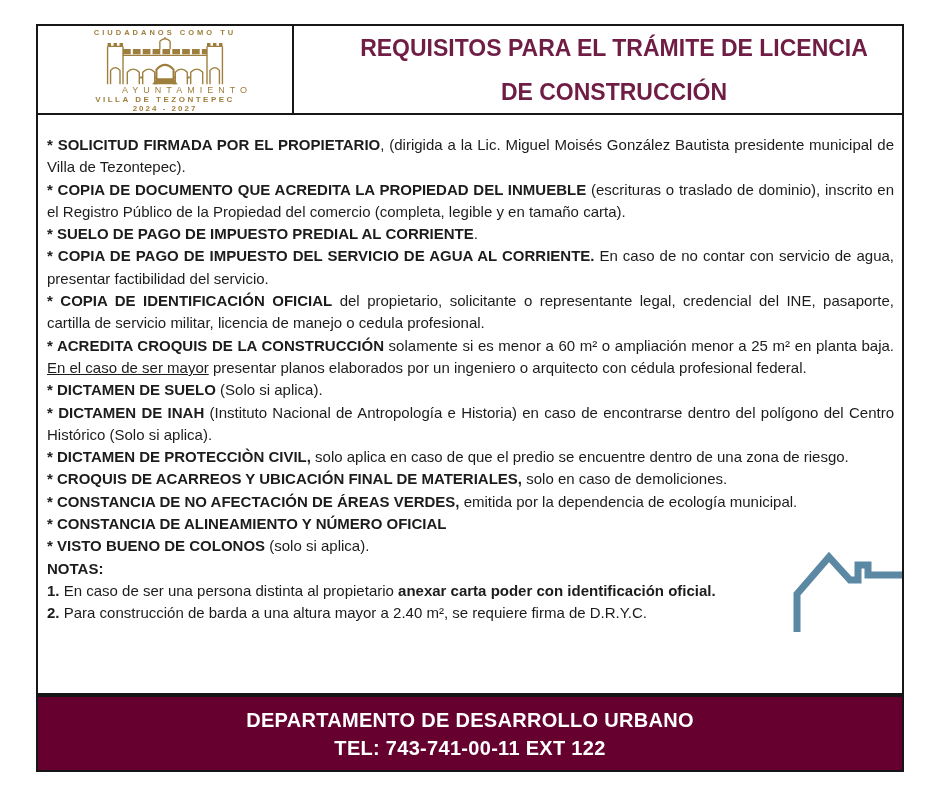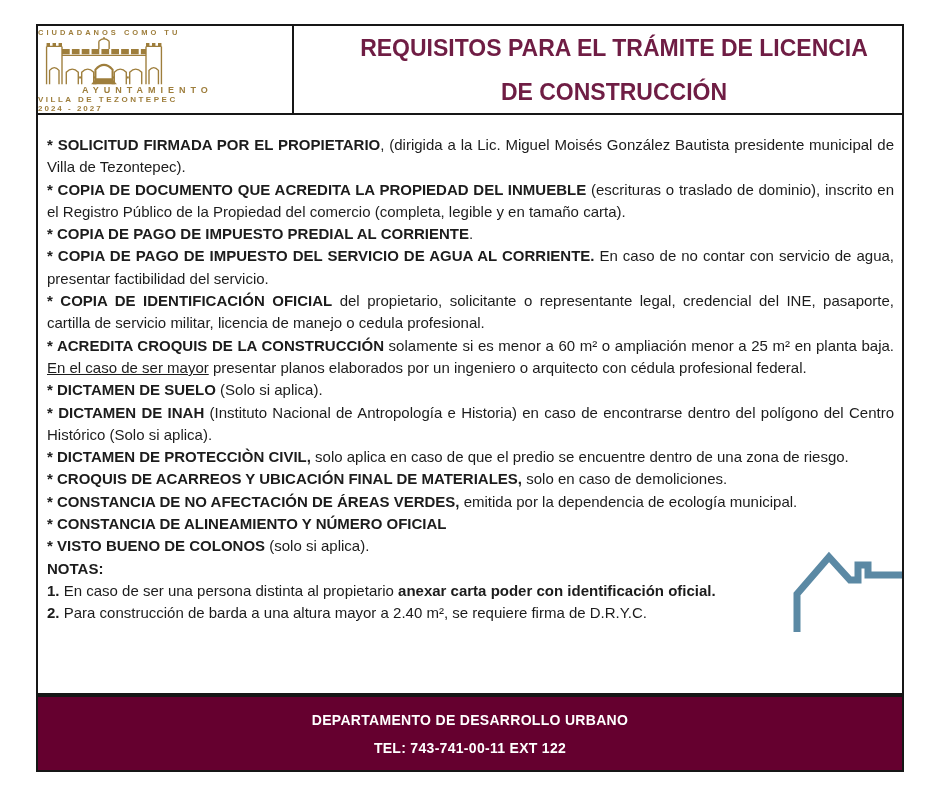--- a/index.html
+++ b/index.html
@@ -14,47 +14,47 @@
   html,body{background:#ffffff;}
   .page{
     position:relative;width:940px;height:788px;background:#ffffff;overflow:hidden;
     font-family:"Liberation Sans","DejaVu Sans",sans-serif;color:var(--ink);
   }
   .doc{position:absolute;left:36px;top:24px;width:868px;height:748px;display:flex;flex-direction:column;}
   
   .header-row{display:flex;height:91px;border:2px solid var(--border);}
   .logo-cell{
     width:256px;border-right:2px solid var(--border);
-    display:flex;flex-direction:column;align-items:flex-start;justify-content:center;
+    display:flex;flex-direction:column;align-items:center;justify-content:center;
     color:var(--gold);padding-top:2px;
   }
   .logo-top{font-size:7.5px;font-weight:700;letter-spacing:3px;line-height:9px;white-space:nowrap;}
   .palace{width:132px;height:48px;display:block;color:var(--gold);}
-  .logo-l1{font-size:9px;font-weight:700;letter-spacing:5px;line-height:10px;white-space:nowrap;margin-left:44px;}
+  .logo-l1{font-size:9px;font-weight:400;letter-spacing:5px;line-height:10px;white-space:nowrap;margin-left:44px;}
   .logo-l2{font-size:8px;font-weight:700;letter-spacing:2.5px;line-height:9px;white-space:nowrap;}
   .logo-l3{font-size:8px;font-weight:700;letter-spacing:2px;line-height:9px;white-space:nowrap;}
   .title-cell{
     flex:1;display:flex;flex-direction:column;justify-content:center;align-items:center;
     color:var(--title);font-weight:700;font-size:23px;line-height:44px;text-align:center;padding-left:32px;
   }
   
   .content-cell{
     flex:1;border:2px solid var(--border);border-top:none;position:relative;
     padding:19px 8px 0 9px;
     font-size:15px;line-height:22.3px;text-align:justify;
   }
   .item{text-align:justify;}
   .b{font-weight:700;}
   .u{text-decoration:underline;}
   .house{position:absolute;left:752px;top:434px;width:112px;height:86px;color:var(--house);pointer-events:none;}
   
   .footer{
     height:77px;background:var(--maroon);border:2px solid var(--border);border-top:2px solid var(--border);
     display:flex;flex-direction:column;justify-content:center;align-items:center;
-    color:#ffffff;font-weight:700;font-size:14px;line-height:28px;letter-spacing:0.3px;text-align:center;
+    color:#ffffff;font-weight:700;font-size:20px;line-height:28px;letter-spacing:0.3px;text-align:center;
   }
 </style>
 </head>
 <body>
 
 <div class="page">
   <div class="doc">
 
     <div class="header-row">
       <div class="logo-cell">
@@ -99,21 +99,21 @@
       <div class="title-cell">
         <div>REQUISITOS PARA EL TRÁMITE DE LICENCIA</div>
         <div>DE CONSTRUCCIÓN</div>
       </div>
     </div>
 
     <div class="content-cell">
       <div>
           <div class="item"><span class="b">* SOLICITUD FIRMADA POR EL PROPIETARIO</span><span>, (dirigida a la Lic. Miguel Moisés González Bautista presidente municipal de Villa de Tezontepec).</span></div>
           <div class="item"><span class="b">* COPIA DE DOCUMENTO QUE ACREDITA LA PROPIEDAD DEL INMUEBLE</span><span> (escrituras o traslado de dominio), inscrito en el Registro Público de la Propiedad del comercio (completa, legible y en tamaño carta).</span></div>
-          <div class="item"><span class="b">* COPIA DE PAGO DE IMPUESTO PREDIAL AL CORRIENTE</span><span>.</span></div>
+          <div class="item"><span class="b">* SUELO DE PAGO DE IMPUESTO PREDIAL AL CORRIENTE</span><span>.</span></div>
           <div class="item"><span class="b">* COPIA DE PAGO DE IMPUESTO DEL SERVICIO DE AGUA AL CORRIENTE.</span><span> En caso de no contar con servicio de agua, presentar factibilidad del servicio.</span></div>
           <div class="item"><span class="b">* COPIA DE IDENTIFICACIÓN OFICIAL</span><span> del propietario, solicitante o representante legal, credencial del INE, pasaporte, cartilla de servicio militar, licencia de manejo o cedula profesional.</span></div>
           <div class="item"><span class="b">* ACREDITA CROQUIS DE LA CONSTRUCCIÓN</span><span> solamente si es menor a 60 m² o ampliación menor a 25 m² en planta baja. </span><span class="u">En el caso de ser mayor</span><span> presentar planos elaborados por un ingeniero o arquitecto con cédula profesional federal.</span></div>
           <div class="item"><span class="b">* DICTAMEN DE SUELO</span><span> (Solo si aplica).</span></div>
           <div class="item"><span class="b">* DICTAMEN DE INAH</span><span> (Instituto Nacional de Antropología e Historia) en caso de encontrarse dentro del polígono del Centro Histórico (Solo si aplica).</span></div>
           <div class="item"><span class="b">* DICTAMEN DE PROTECCIÒN CIVIL,</span><span> solo aplica en caso de que el predio se encuentre dentro de una zona de riesgo.</span></div>
           <div class="item"><span class="b">* CROQUIS DE ACARREOS Y UBICACIÓN FINAL DE MATERIALES,</span><span> solo en caso de demoliciones.</span></div>
           <div class="item"><span class="b">* CONSTANCIA DE NO AFECTACIÓN DE ÁREAS VERDES,</span><span> emitida por la dependencia de ecología municipal.</span></div>
           <div class="item"><span class="b">* CONSTANCIA DE ALINEAMIENTO Y NÚMERO OFICIAL</span></div>
           <div class="item"><span class="b">* VISTO BUENO DE COLONOS</span><span> (solo si aplica).</span></div>

